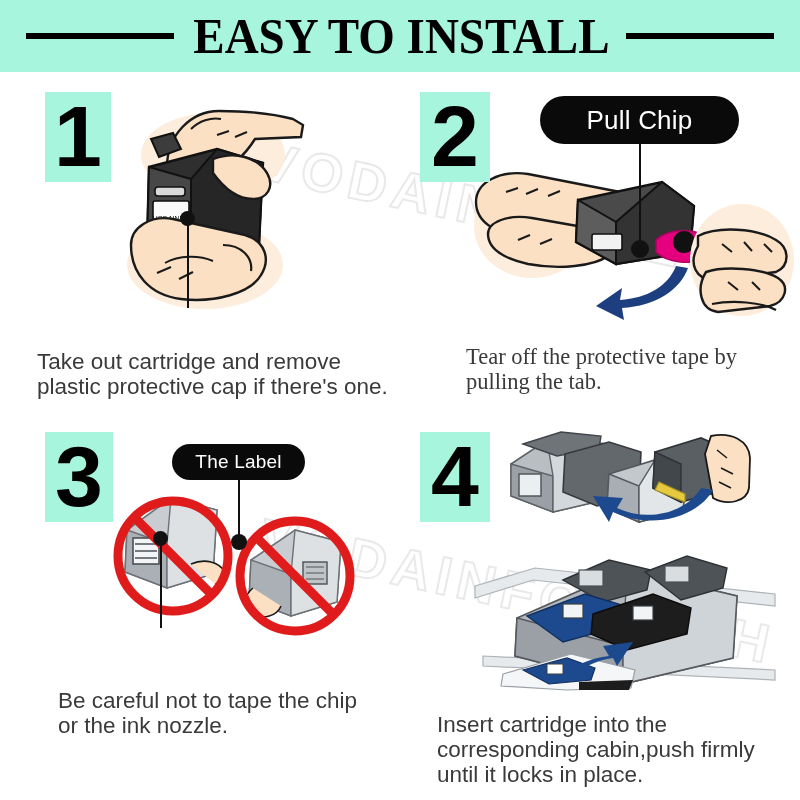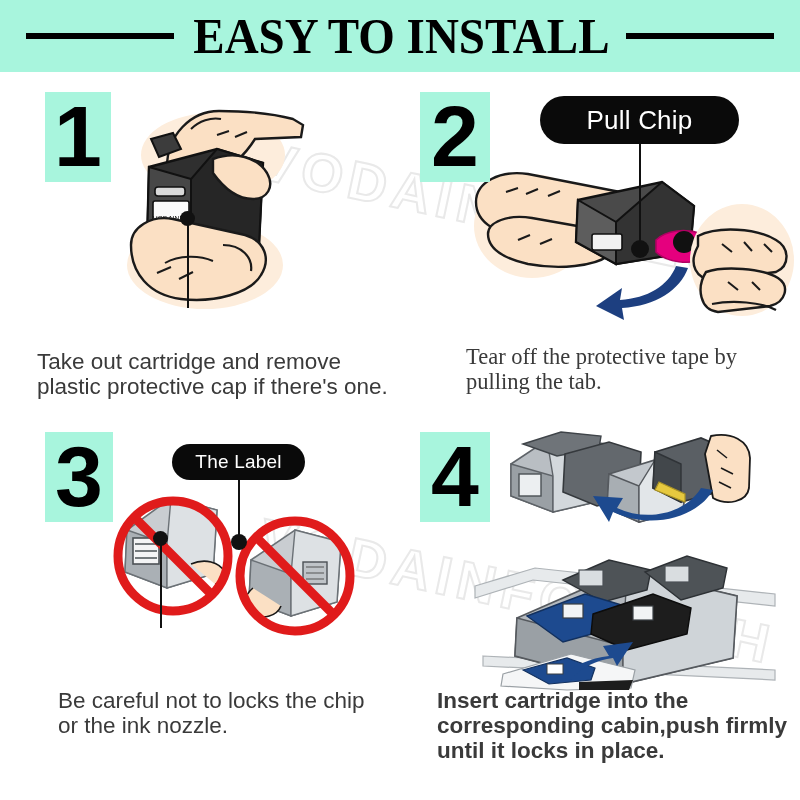--- a/index.html
+++ b/index.html
@@ -100,21 +100,21 @@
     position:absolute;
     font-family:"Liberation Sans", sans-serif;
     font-size:22.5px;
     line-height:1.12;
     color:#3a3a3a;
     white-space:pre-line;
   }
   .cap1{left:37px; top:333px;width:380px;margin-top:16px;}
   .cap2{left:466px;top:344px;width:350px;font-family:Liberation Serif, serif;}
   .cap3{left:58px; top:688px;width:350px;}
-  .cap4{left:437px;top:688px;width:360px;font-weight:bold;}
+  .cap4{left:437px;top:712px;width:360px;}
 
   
   .art{position:absolute;}
   svg{display:block;overflow:visible;}
 </style>
 </head>
 <body>
 
 <div id="page">
 
@@ -297,19 +297,19 @@
 
   <div class="badge badge-1">1</div>
   <div class="badge badge-2">2</div>
   <div class="badge badge-3">3</div>
   <div class="badge badge-4">4</div>
 
   <div class="caption cap1">Take out cartridge and remove
 plastic protective cap if there's one.</div>
   <div class="caption cap2">Tear off the protective tape by
 pulling the tab.</div>
-  <div class="caption cap3">Be careful not to locks the chip
+  <div class="caption cap3">Be careful not to tape the chip
 or the ink nozzle.</div>
   <div class="caption cap4">Insert cartridge into the
 corresponding cabin,push firmly
 until it locks in place.</div>
 
 </div>
 
 </body></html>

